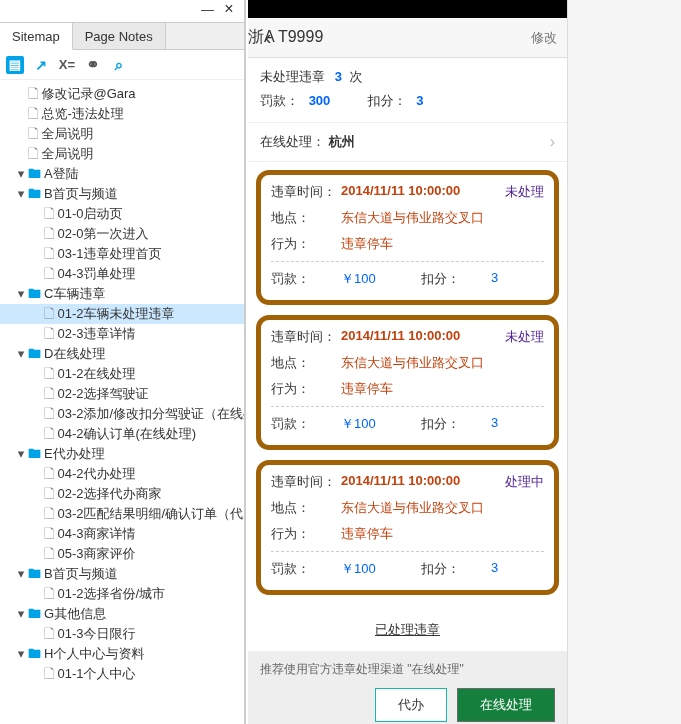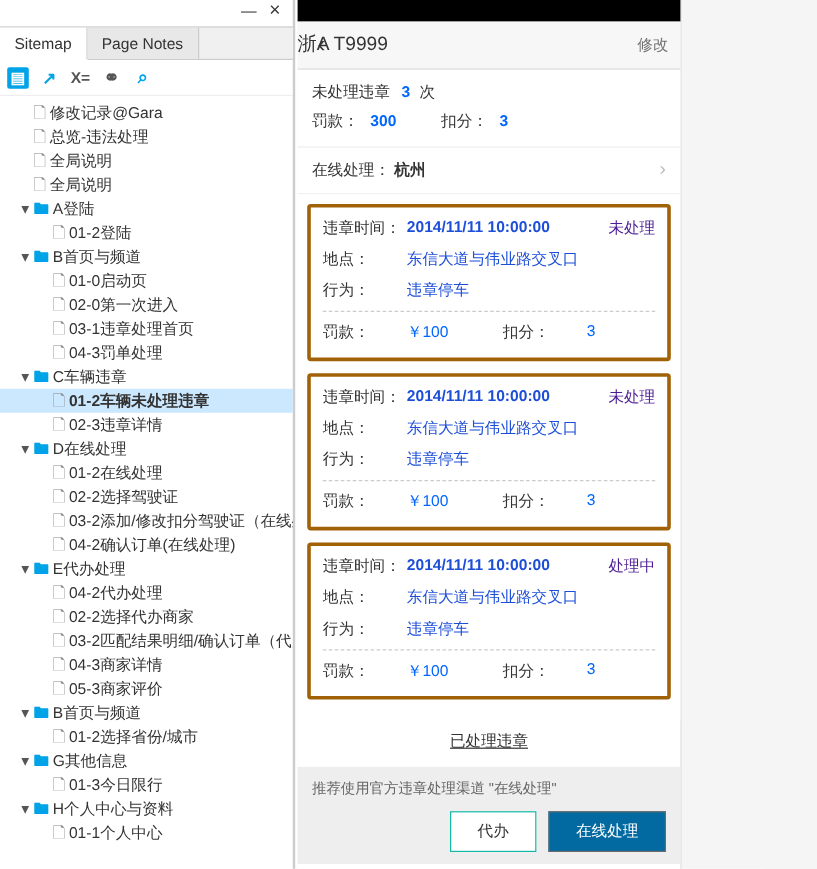--- a/index.html
+++ b/index.html
@@ -17,50 +17,50 @@
 .tree{overflow-y:auto;height:calc(100% - 80px);padding-top:4px}
 .tree-row{height:20px;line-height:20px;white-space:nowrap;cursor:pointer;padding-left:4px}
 .tree-row.sel{background:#cce8ff}
 .tw{display:inline-block;width:12px;text-align:center;color:#555}
 .fold{color:#00a2e8;font-size:13px}
 .fold::before{content:"▸";display:inline-block;margin-right:2px;color:#555}
 .fold.open::before{content:"▾"}
 .folder-ic{color:#00a2e8}
 .page-ic{color:#888}
 .lbl{margin-left:3px}
-.lbl.bold{font-weight:bold}
+.lbl.bold{font-weight:normal}
 .d0{padding-left:16px}
 .d1{padding-left:32px}
 
 .right-panel{position:absolute;left:248px;top:0;width:433px;height:724px;background:#f5f5f5}
 .phone{position:relative;width:320px;height:724px;background:#fff;border-right:1px solid #ddd}
 .statusbar{height:18px;background:#000}
 .navbar{height:40px;background:#f7f7f7;border-bottom:1px solid #ddd;display:flex;align-items:center;position:relative}
 .back{width:40px;text-align:center;font-size:20px;color:#333;cursor:pointer}
 .navtitle{position:absolute;left:0;right:0;text-align:left;font-size:16px;color:#333;pointer-events:none}
 .navedit{position:absolute;right:10px;font-size:13px;color:#737373;cursor:pointer}
 .summary{padding:10px 12px 6px;background:#fff}
 .summary .row{margin-bottom:6px}
 .bluev{color:#0066ff;font-weight:bold;margin-left:6px}
 .city{height:40px;line-height:40px;padding:0 12px;border-top:1px solid #eee;border-bottom:1px solid #eee;background:#fff;display:flex;justify-content:space-between;align-items:center;cursor:pointer}
 .chev{color:#bbb;font-size:16px}
 .cards{padding:8px;background:#fff}
-.card{border:3px solid #a16207;border-radius:3px;margin-bottom:10px;padding:4px 10px 8px}
+.card{border:5px solid #a16207;border-radius:13px;margin-bottom:10px;padding:4px 10px 8px}
 .crow{display:flex;padding:4px 0;font-size:13px}
 .ck{width:70px;color:#333}
-.cv{flex:1;color:#1d4ed8}
+.cv{flex:1;color:#c2410c}
 .cstatus{color:#4c1d95}
 .csep{border-top:1px dashed #ccc;margin:4px 0}
 .cv.blue{color:#0066ff}
 .processed{text-align:center;padding:8px 0 12px;text-decoration:underline;cursor:pointer}
 .footer{background:#eee;padding:10px 12px}
 .ftip{font-size:12px;color:#666;margin-bottom:10px}
 .fbtns{display:flex;justify-content:flex-end;gap:10px}
 .btn{padding:7px 22px;border:1px solid #14b8a6;background:#fff;cursor:pointer}
-.btn.primary{background:#0369a1;color:#fff;border-color:#6b6b6b}
+.btn.primary{background:#15803d;color:#fff;border-color:#6b6b6b}
 </style>
 </head>
 <body>
 
 <div class="left-panel">
   <div class="wincontrols">
     <span>—</span>
     <span style="font-size:16px">×</span>
   </div>
   <div class="tabs">
@@ -73,21 +73,20 @@
     <span class="tbicon" style="color:#555">X=</span>
     <span class="tbicon" style="color:#555;font-size:16px">⚭</span>
     <span class="tbicon txt" style="font-size:15px">⌕</span>
   </div>
   <div class="tree" id="tree">
       <div class="tree-row d0"><span class="tw"></span><span class="page-ic">🗋</span><span class="lbl">修改记录@Gara</span></div>
       <div class="tree-row d0"><span class="tw"></span><span class="page-ic">🗋</span><span class="lbl">总览-违法处理</span></div>
       <div class="tree-row d0"><span class="tw"></span><span class="page-ic">🗋</span><span class="lbl">全局说明</span></div>
       <div class="tree-row d0"><span class="tw"></span><span class="page-ic">🗋</span><span class="lbl">全局说明</span></div>
       <div class="tree-row d0"><span class="tw fold open"></span><span class="folder-ic">🖿</span><span class="lbl">A登陆</span></div>
-      <div class="tree-row d1"><span class="tw"></span><span class="page-ic">🗋</span><span class="lbl">01-2登陆</span></div>
       <div class="tree-row d0"><span class="tw fold open"></span><span class="folder-ic">🖿</span><span class="lbl">B首页与频道</span></div>
       <div class="tree-row d1"><span class="tw"></span><span class="page-ic">🗋</span><span class="lbl">01-0启动页</span></div>
       <div class="tree-row d1"><span class="tw"></span><span class="page-ic">🗋</span><span class="lbl">02-0第一次进入</span></div>
       <div class="tree-row d1"><span class="tw"></span><span class="page-ic">🗋</span><span class="lbl">03-1违章处理首页</span></div>
       <div class="tree-row d1"><span class="tw"></span><span class="page-ic">🗋</span><span class="lbl">04-3罚单处理</span></div>
       <div class="tree-row d0"><span class="tw fold open"></span><span class="folder-ic">🖿</span><span class="lbl">C车辆违章</span></div>
       <div class="tree-row d1 sel"><span class="tw"></span><span class="page-ic">🗋</span><span class="lbl bold">01-2车辆未处理违章</span></div>
       <div class="tree-row d1"><span class="tw"></span><span class="page-ic">🗋</span><span class="lbl">02-3违章详情</span></div>
       <div class="tree-row d0"><span class="tw fold open"></span><span class="folder-ic">🖿</span><span class="lbl">D在线处理</span></div>
       <div class="tree-row d1"><span class="tw"></span><span class="page-ic">🗋</span><span class="lbl">01-2在线处理</span></div>

